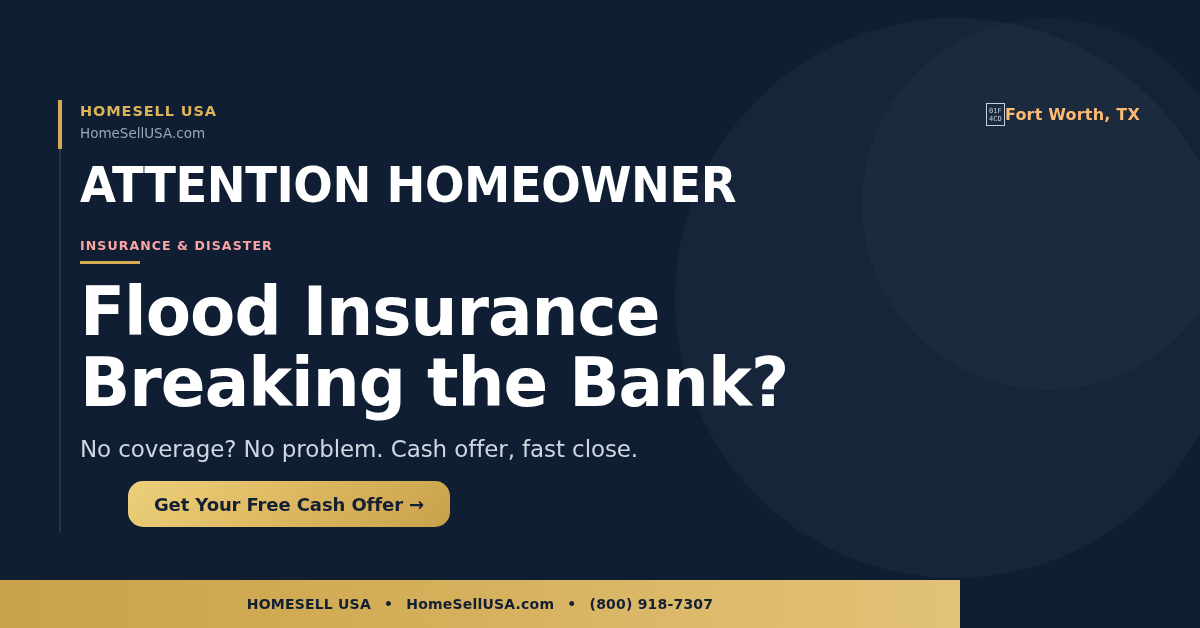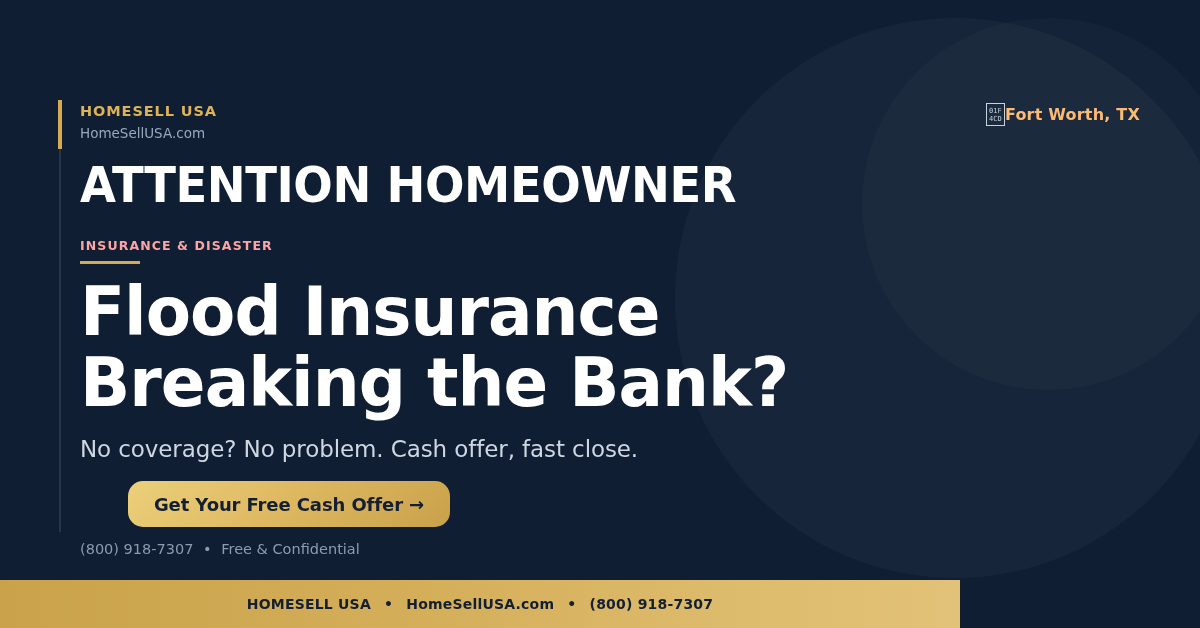--- a/index.html
+++ b/index.html
@@ -253,25 +253,20 @@
 
   <div class="headline">
     <div>Flood Insurance</div>
     <div>Breaking the Bank?</div>
   </div>
 
   <div class="subhead">No coverage? No problem. Cash offer, fast close.</div>
 
   <button class="cta-button">Get Your Free Cash Offer →</button>
 
-  <div class="contact">
-    <span>(800) 918-7307</span>
-    <span class="sep">•</span>
-    <span>Free &amp; Confidential</span>
-  </div>
 
   <div class="footer">
     <div class="footer-text">
       <span>HOMESELL USA</span>
       <span class="sep">•</span>
       <span>HomeSellUSA.com</span>
       <span class="sep">•</span>
       <span>(800) 918-7307</span>
     </div>
   </div>

